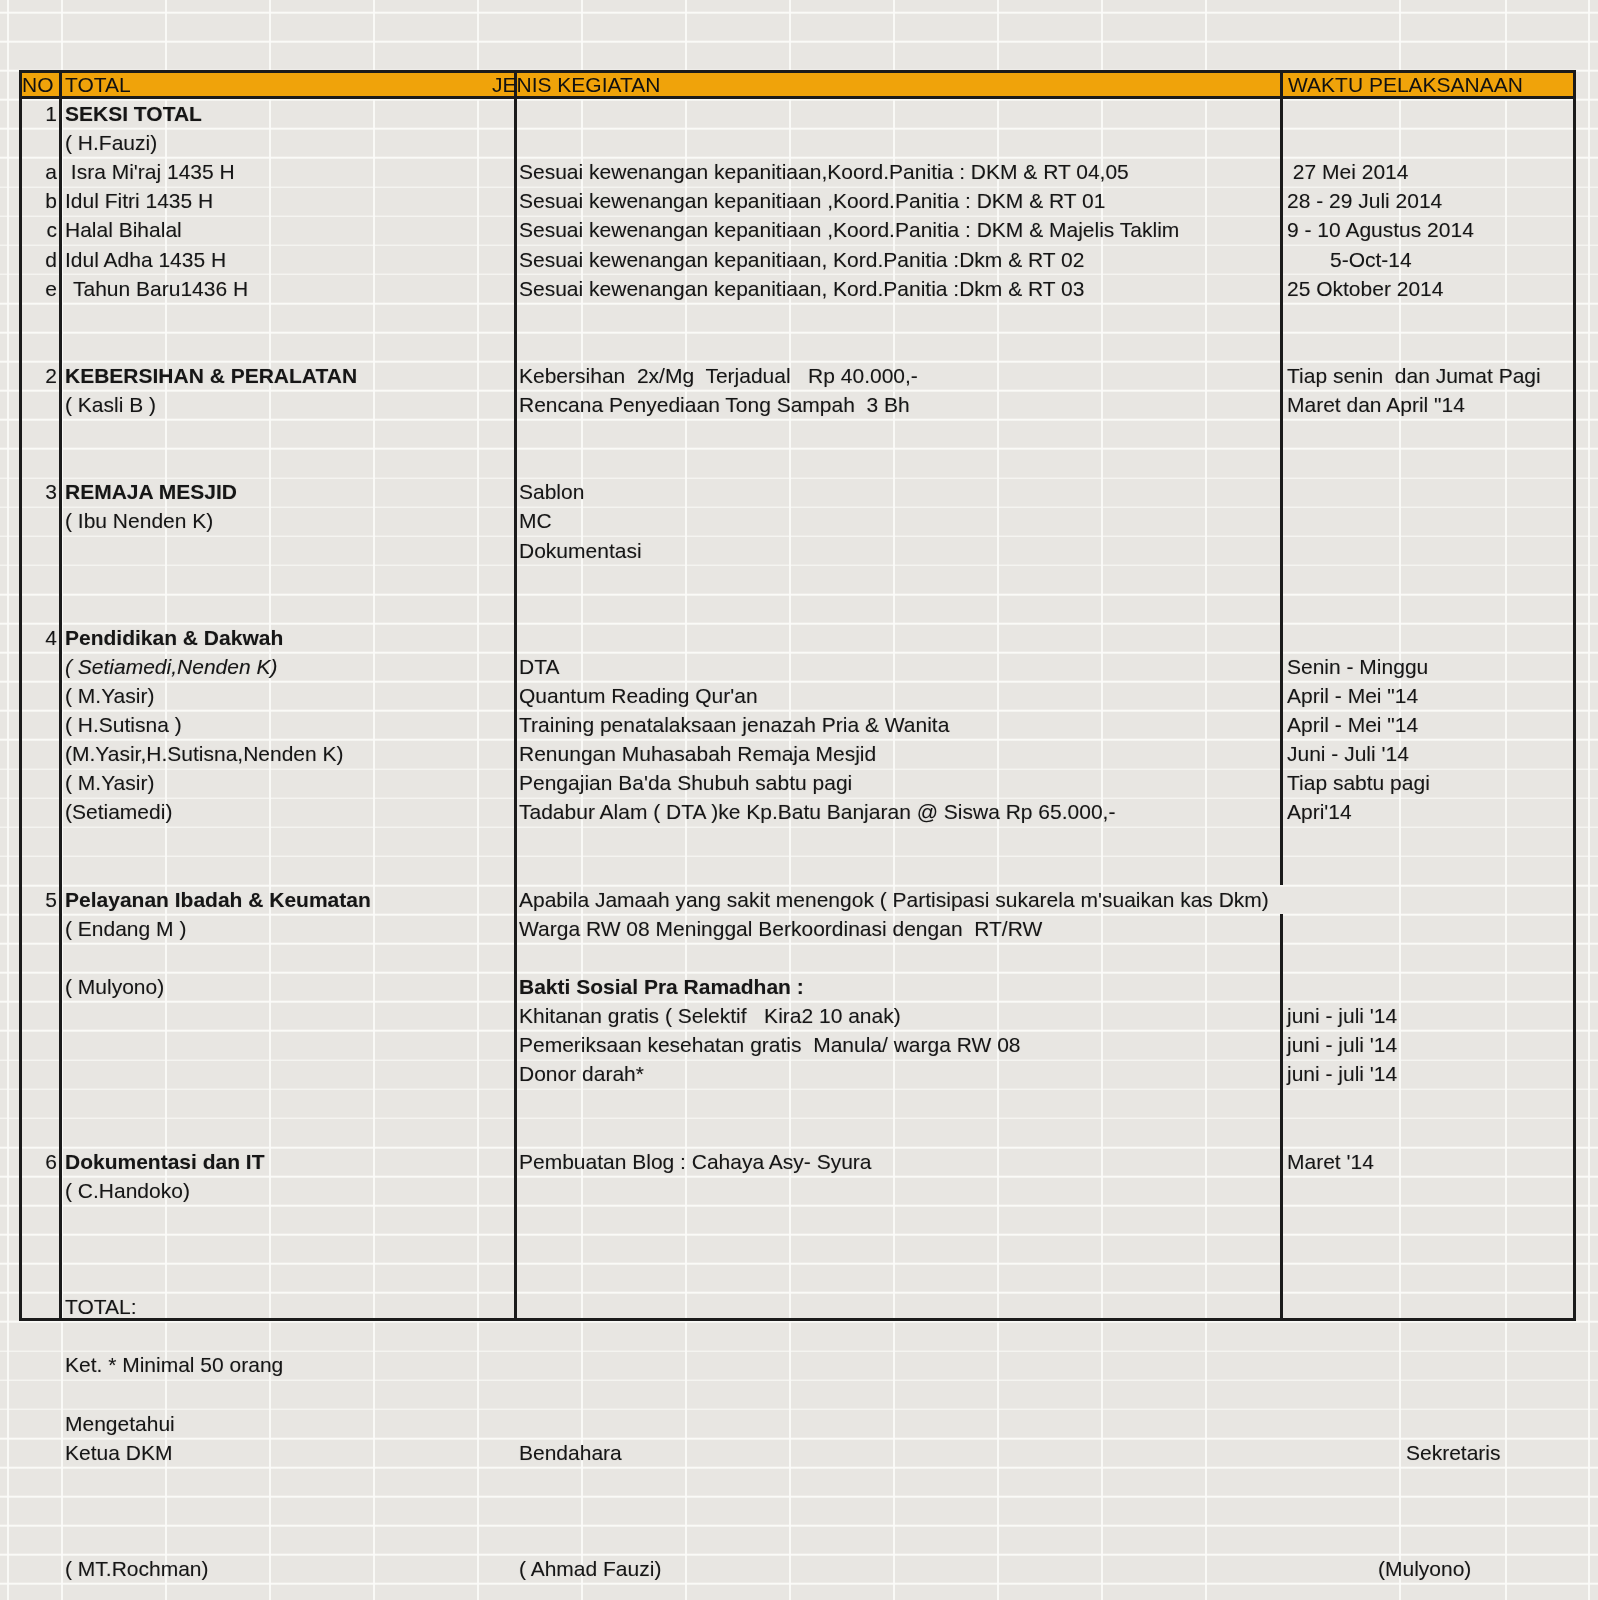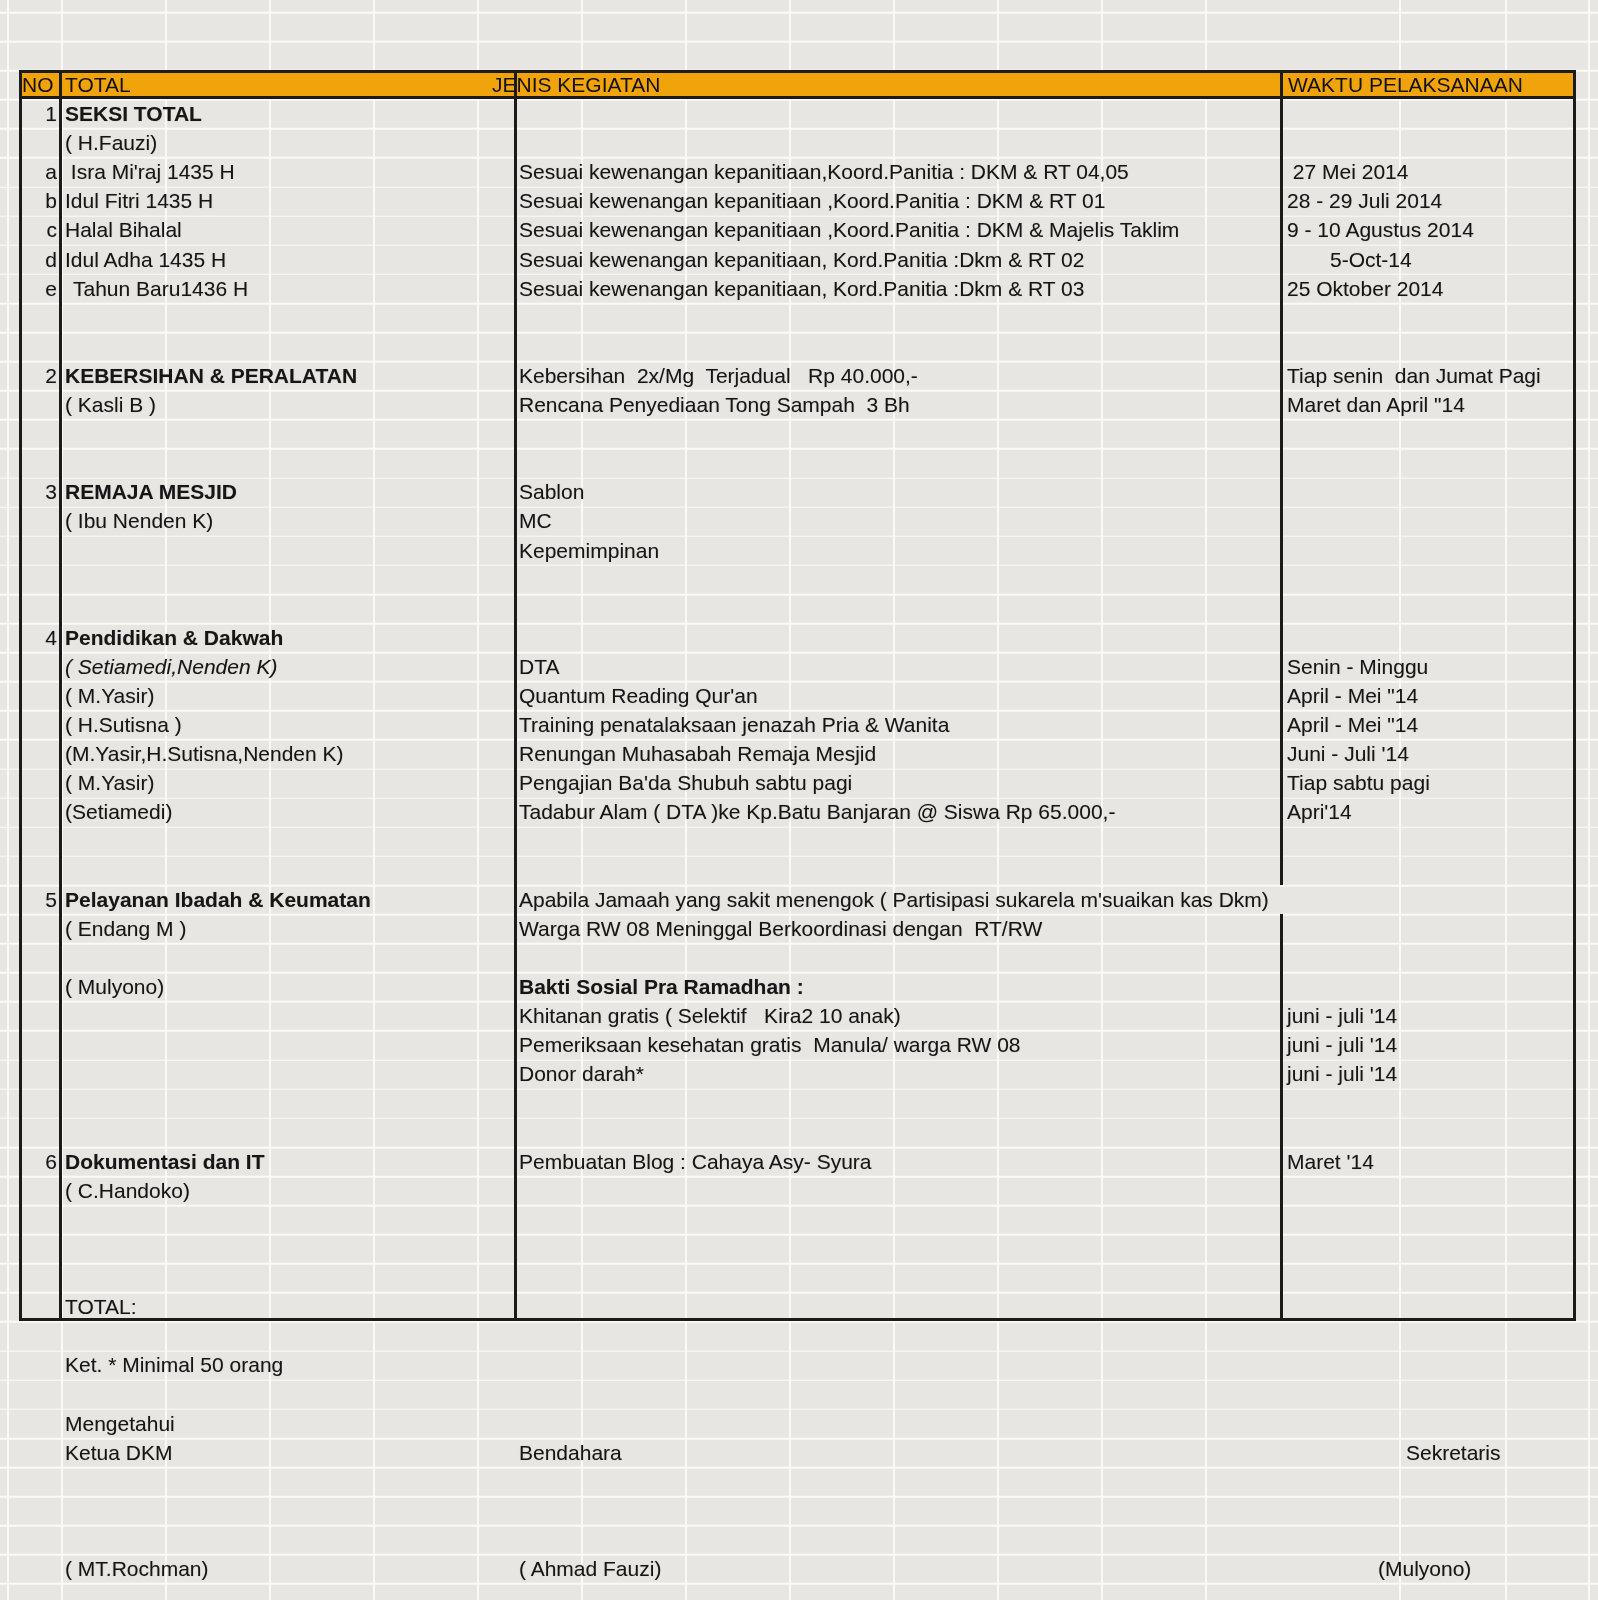--- a/index.html
+++ b/index.html
@@ -109,21 +109,21 @@
       <div class="cell" style="top: 360.9px; left: 519px;">Kebersihan  2x/Mg  Terjadual   Rp 40.000,-</div>
       <div class="cell" style="top: 360.9px; left: 1287px;">Tiap senin  dan Jumat Pagi</div>
       <div class="cell" style="top: 390px; left: 65px;">( Kasli B )</div>
       <div class="cell" style="top: 390px; left: 519px;">Rencana Penyediaan Tong Sampah  3 Bh</div>
       <div class="cell" style="top: 390px; left: 1287px;">Maret dan April "14</div>
       <div class="cell" style="top: 477.3px; left: 21px; width: 36px; text-align: right;">3</div>
       <div class="cell b" style="top: 477.3px; left: 65px;">REMAJA MESJID</div>
       <div class="cell" style="top: 477.3px; left: 519px;">Sablon</div>
       <div class="cell" style="top: 506.4px; left: 65px;">( Ibu Nenden K)</div>
       <div class="cell" style="top: 506.4px; left: 519px;">MC</div>
-      <div class="cell" style="top: 535.5px; left: 519px;">Kepemimpinan</div>
+      <div class="cell" style="top: 535.5px; left: 519px;">Dokumentasi</div>
       <div class="cell" style="top: 622.8px; left: 21px; width: 36px; text-align: right;">4</div>
       <div class="cell b" style="top: 622.8px; left: 65px;">Pendidikan &amp; Dakwah</div>
       <div class="cell" style="top: 651.9px; left: 65px; font-style: italic;">( Setiamedi,Nenden K)</div>
       <div class="cell" style="top: 651.9px; left: 519px;">DTA</div>
       <div class="cell" style="top: 651.9px; left: 1287px;">Senin - Minggu</div>
       <div class="cell" style="top: 681px; left: 65px;">( M.Yasir)</div>
       <div class="cell" style="top: 681px; left: 519px;">Quantum Reading Qur'an</div>
       <div class="cell" style="top: 681px; left: 1287px;">April - Mei "14</div>
       <div class="cell" style="top: 710.1px; left: 65px;">( H.Sutisna )</div>
       <div class="cell" style="top: 710.1px; left: 519px;">Training penatalaksaan jenazah Pria &amp; Wanita</div>

